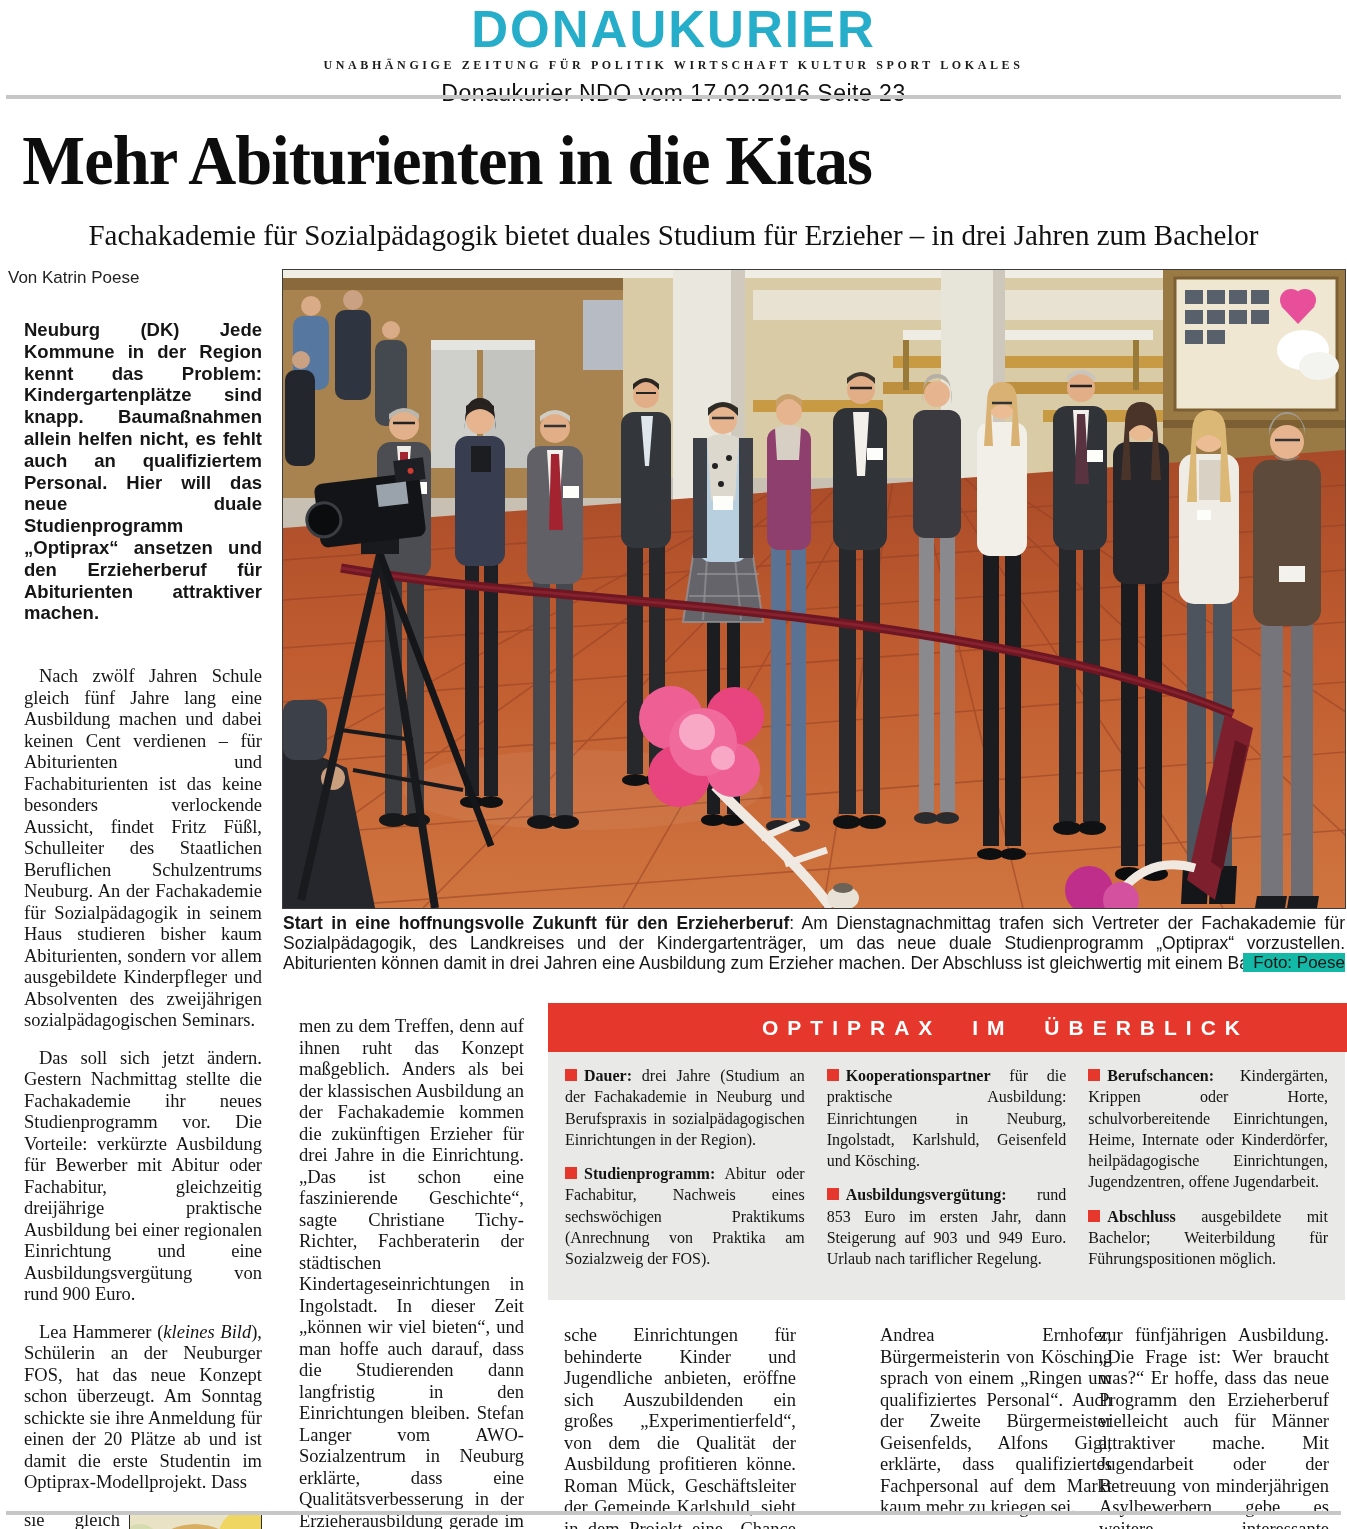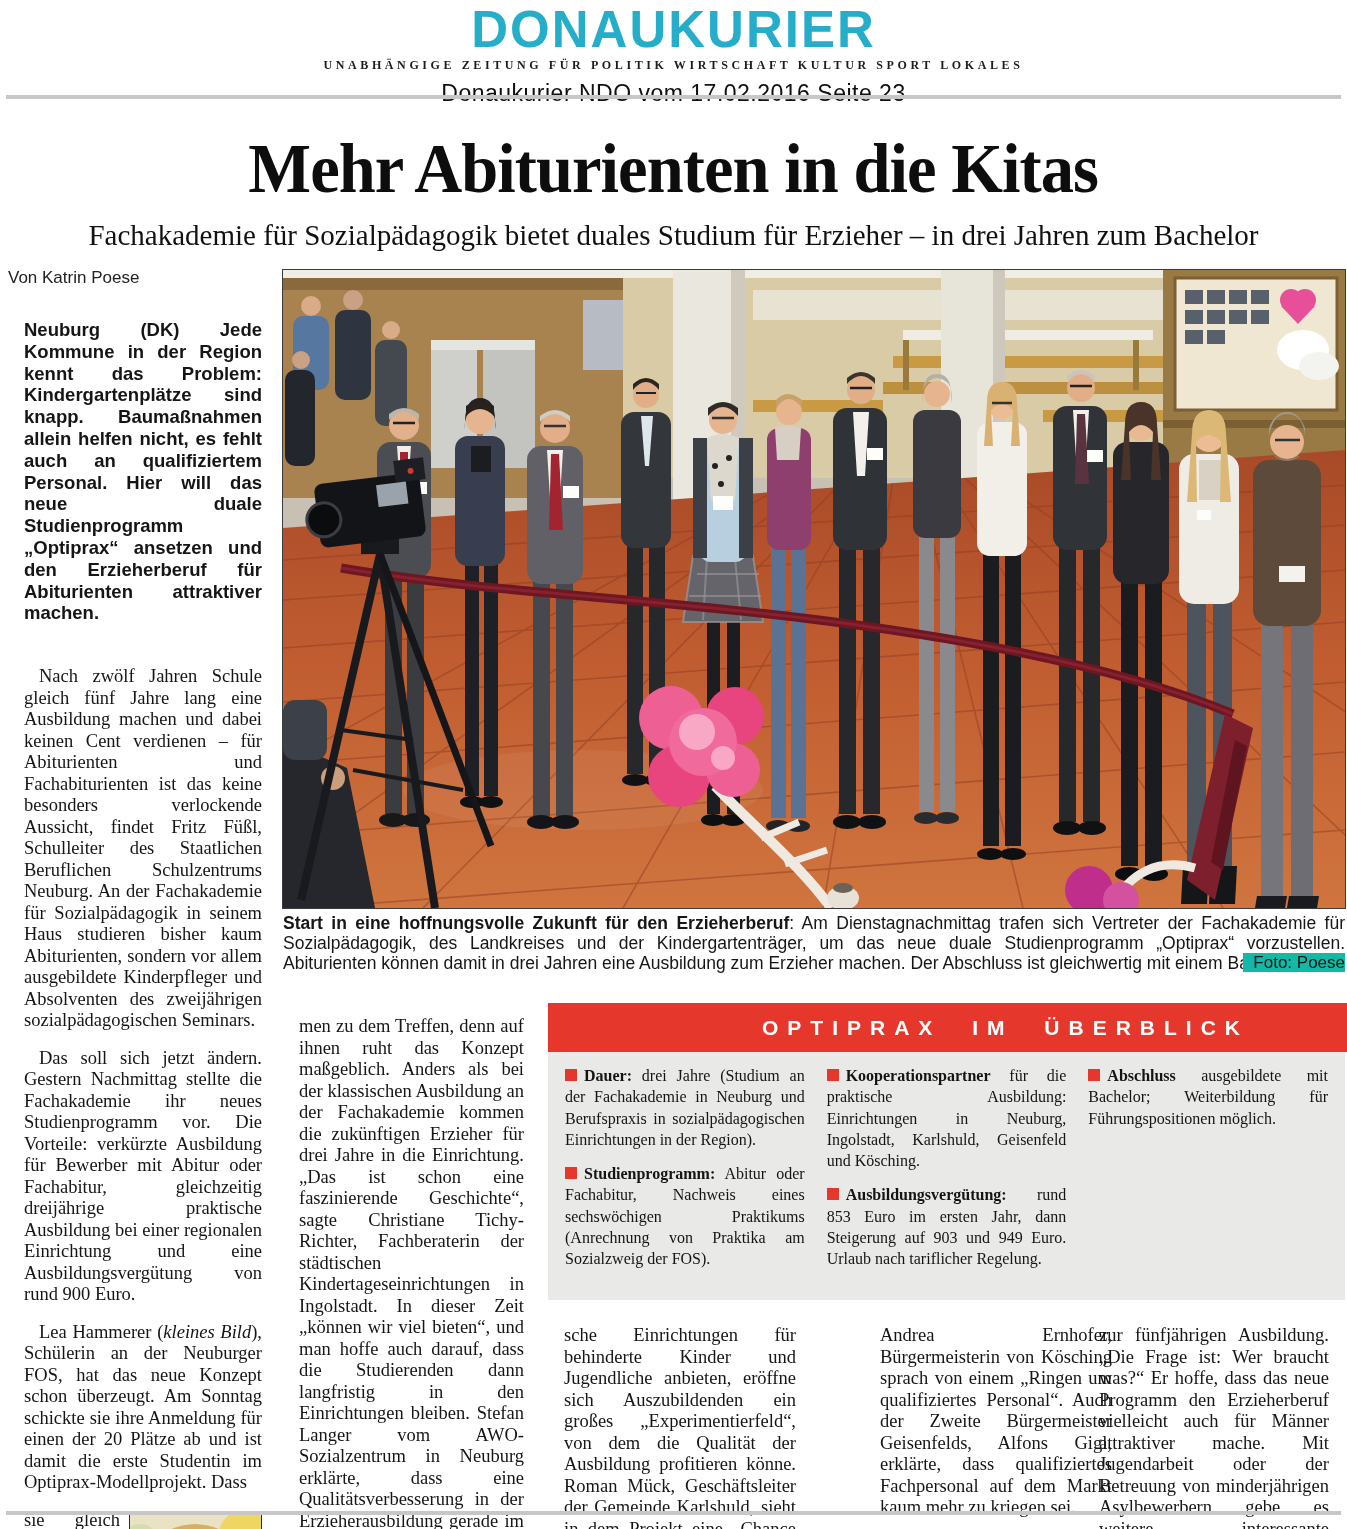--- a/index.html
+++ b/index.html
@@ -21,21 +21,21 @@
   }
   .sourceline {
     font-family:"Liberation Sans", sans-serif; font-size:23px; color:#101010;
     margin-top:7px; letter-spacing:0.5px;
   }
   .rule { background:#c7c7c7; height:4px; left:6px; right:6px; }
   .rule-top { top:95px; }
   .rule-bottom { top:1511px; }
 
   
-  .headline-wrap { top:134px; left:0; width:100%; text-align:center; }
+  .headline-wrap { top:126px; left:0; width:100%; text-align:left; }
   .headline {
     display:inline-block; font-family:"Liberation Serif", serif; font-weight:bold;
     font-size:70px; line-height:1.0; letter-spacing:-1px; transform:scaleX(.95); transform-origin:center;
     color:#0d0d0d;
   }
   .subhead-wrap { top:220px; left:0; width:100%; text-align:center; }
   .subhead { font-size:29px; line-height:1.1; color:#111; }
 
   .byline {
     left:8px; top:268px; font-family:"Liberation Sans", sans-serif; font-size:17px; color:#222;
@@ -481,20 +481,21 @@
 <div class="abs infobox-body">
   <div class="gcol">
     <div class="ibox-item"><span class="bullet"></span><span class="lbl">Dauer:</span> <span>drei Jahre (Studium an der Fachakademie in Neuburg und Berufspraxis in sozialpädagogischen Einrichtungen in der Region).</span></div>
     <div class="ibox-item"><span class="bullet"></span><span class="lbl">Studienprogramm:</span> <span>Abitur oder Fachabitur, Nachweis eines sechswöchigen Praktikums (Anrechnung von Praktika am Sozialzweig der FOS).</span></div>
   </div>
   <div class="gcol">
     <div class="ibox-item"><span class="bullet"></span><span class="lbl">Kooperationspartner</span> <span>für die praktische Ausbildung: Einrichtungen in Neuburg, Ingolstadt, Karlshuld, Geisenfeld und Kösching.</span></div>
     <div class="ibox-item"><span class="bullet"></span><span class="lbl">Ausbildungsvergütung:</span> <span>rund 853 Euro im ersten Jahr, dann Steigerung auf 903 und 949 Euro. Urlaub nach tariflicher Regelung.</span></div>
   </div>
   <div class="gcol">
+    <div class="ibox-item"><span class="bullet"></span><span class="lbl">Berufschancen:</span> <span>Kindergärten, Krippen oder Horte, schulvorbereitende Einrichtungen, Heime, Internate oder Kinderdörfer, heilpädagogische Einrichtungen, Jugendzentren, offene Jugendarbeit.</span></div>
     <div class="ibox-item"><span class="bullet"></span><span class="lbl">Abschluss</span> <span>ausgebildete mit Bachelor; Weiterbildung für Führungspositionen möglich.</span></div>
   </div>
 </div>
 
 <div class="abs col col3">
   <p class="noindent">sche Einrichtungen für behinderte Kinder und Jugendliche anbieten, eröffne sich Auszubildenden ein großes „Experimentierfeld“, von dem die Qualität der Ausbildung profitieren könne. Roman Mück, Geschäftsleiter der Gemeinde Karlshuld, sieht in dem Projekt eine „Chance für die Zukunft“.</p>
 </div>
 <div class="abs col col4">
   <p class="noindent">Andrea Ernhofer, Bürgermeisterin von Kösching sprach von einem „Ringen um qualifiziertes Personal“. Auch der Zweite Bürgermeister Geisenfelds, Alfons Gigl, erklärte, dass qualifiziertes Fachpersonal auf dem Markt kaum mehr zu kriegen sei.</p>
   <p>Schulleiter Fritz Füßl sieht das Programm als eine Ergänzung</p>

